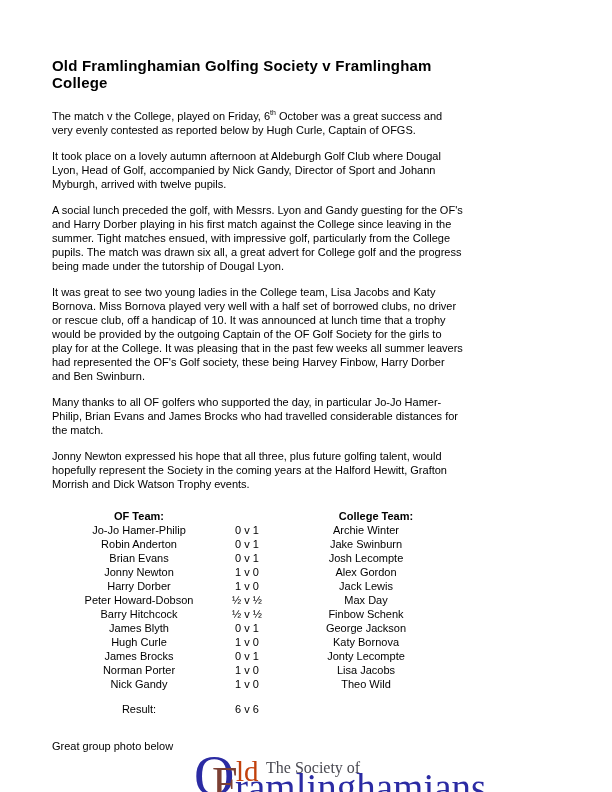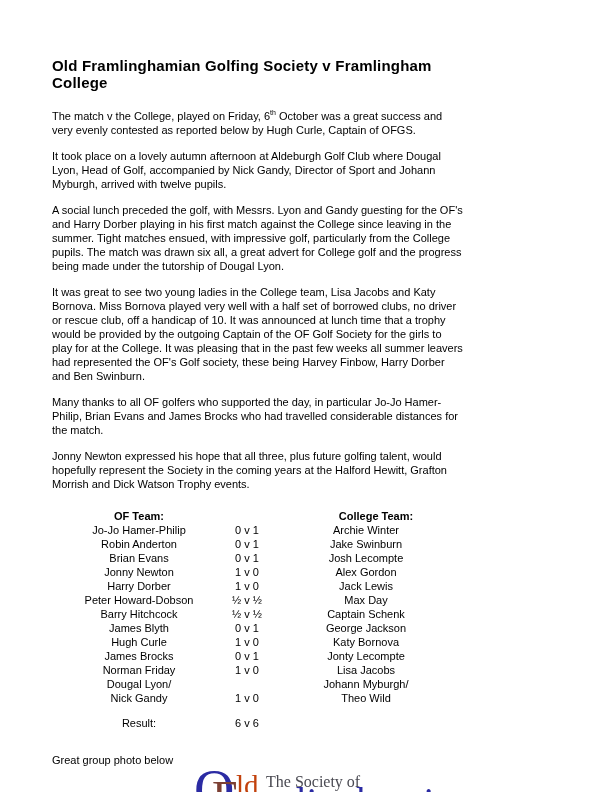--- a/index.html
+++ b/index.html
@@ -126,46 +126,41 @@
       <span class="college-col">Jack Lewis</span>
     </div>
     <div class="trow">
       <span class="of-col">Peter Howard-Dobson</span>
       <span class="score-col">½ v ½</span>
       <span class="college-col">Max Day</span>
     </div>
     <div class="trow">
       <span class="of-col">Barry Hitchcock</span>
       <span class="score-col">½ v ½</span>
-      <span class="college-col">Captain Schenk</span>
+      <span class="college-col">Finbow Schenk</span>
     </div>
     <div class="trow">
       <span class="of-col">James Blyth</span>
       <span class="score-col">0 v 1</span>
       <span class="college-col">George Jackson</span>
     </div>
     <div class="trow">
       <span class="of-col">Hugh Curle</span>
       <span class="score-col">1 v 0</span>
       <span class="college-col">Katy Bornova</span>
     </div>
     <div class="trow">
       <span class="of-col">James Brocks</span>
       <span class="score-col">0 v 1</span>
       <span class="college-col">Jonty Lecompte</span>
     </div>
     <div class="trow">
-      <span class="of-col">Norman Friday</span>
+      <span class="of-col">Norman Porter</span>
       <span class="score-col">1 v 0</span>
       <span class="college-col">Lisa Jacobs</span>
-    </div>
-    <div class="trow">
-      <span class="of-col">Dougal Lyon/</span>
-      <span class="score-col"></span>
-      <span class="college-col">Johann Myburgh/</span>
     </div>
     <div class="trow">
       <span class="of-col">Nick Gandy</span>
       <span class="score-col">1 v 0</span>
       <span class="college-col">Theo Wild</span>
     </div>
 
     <div class="trow result-row">
       <span class="of-col">Result:</span>
       <span class="score-col">6 v 6</span>

